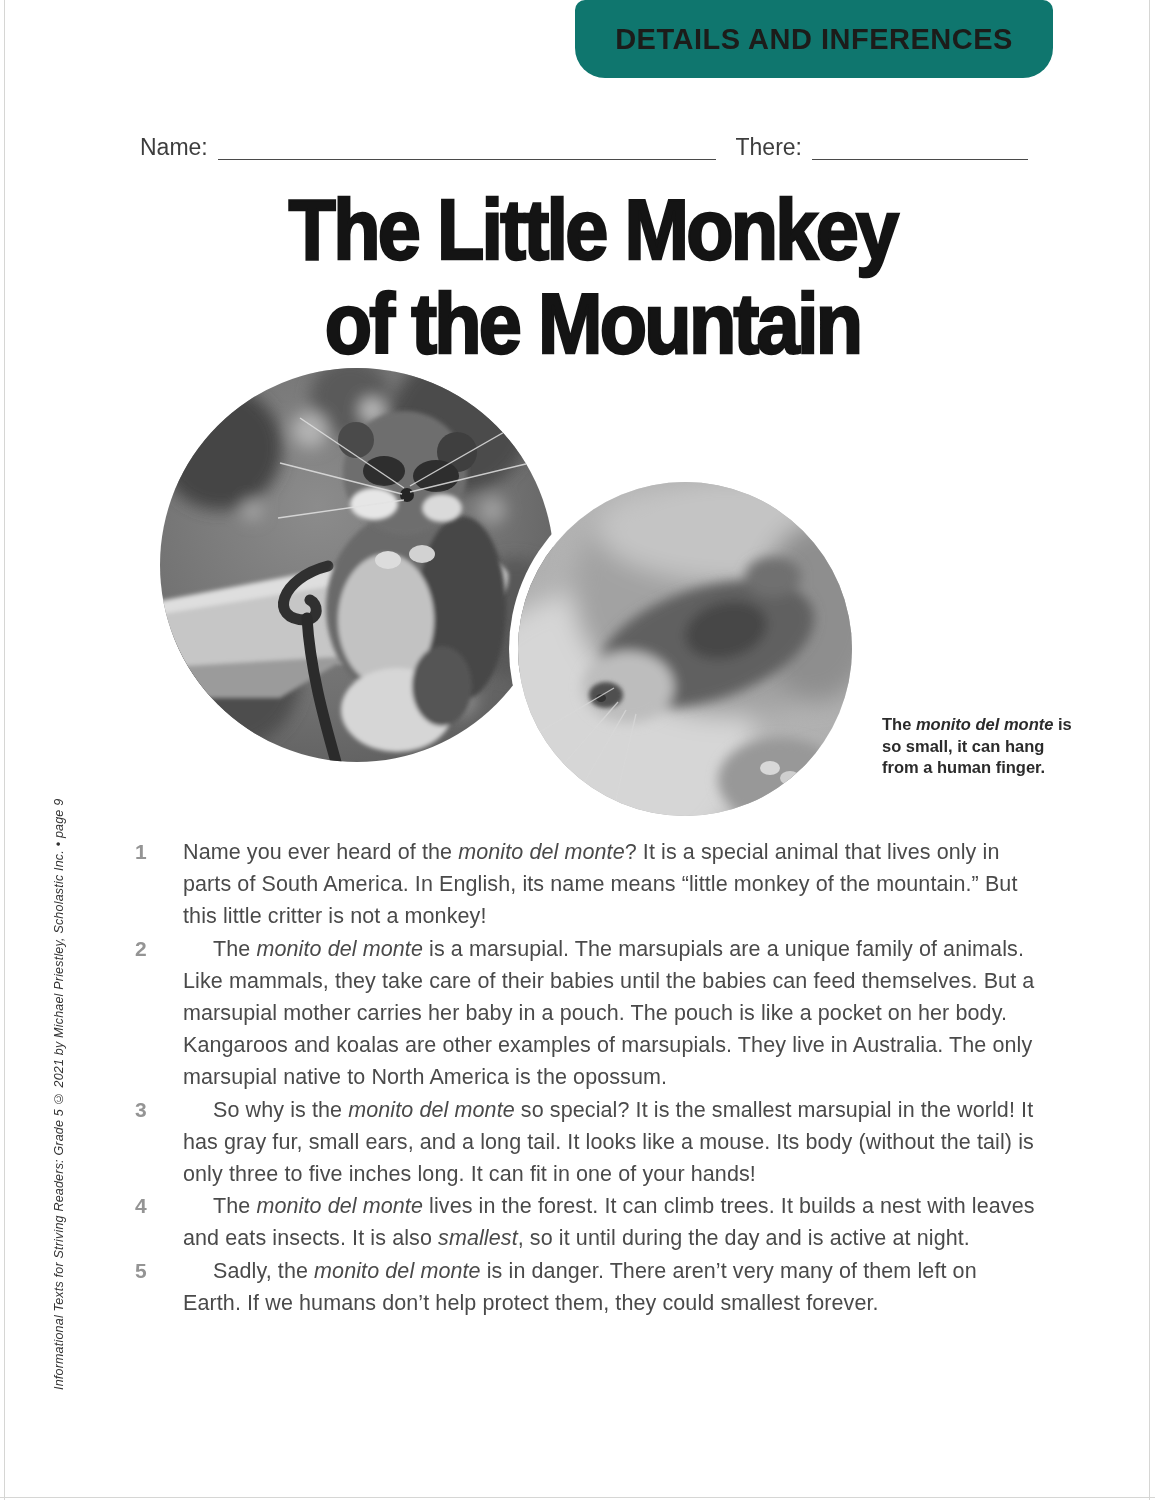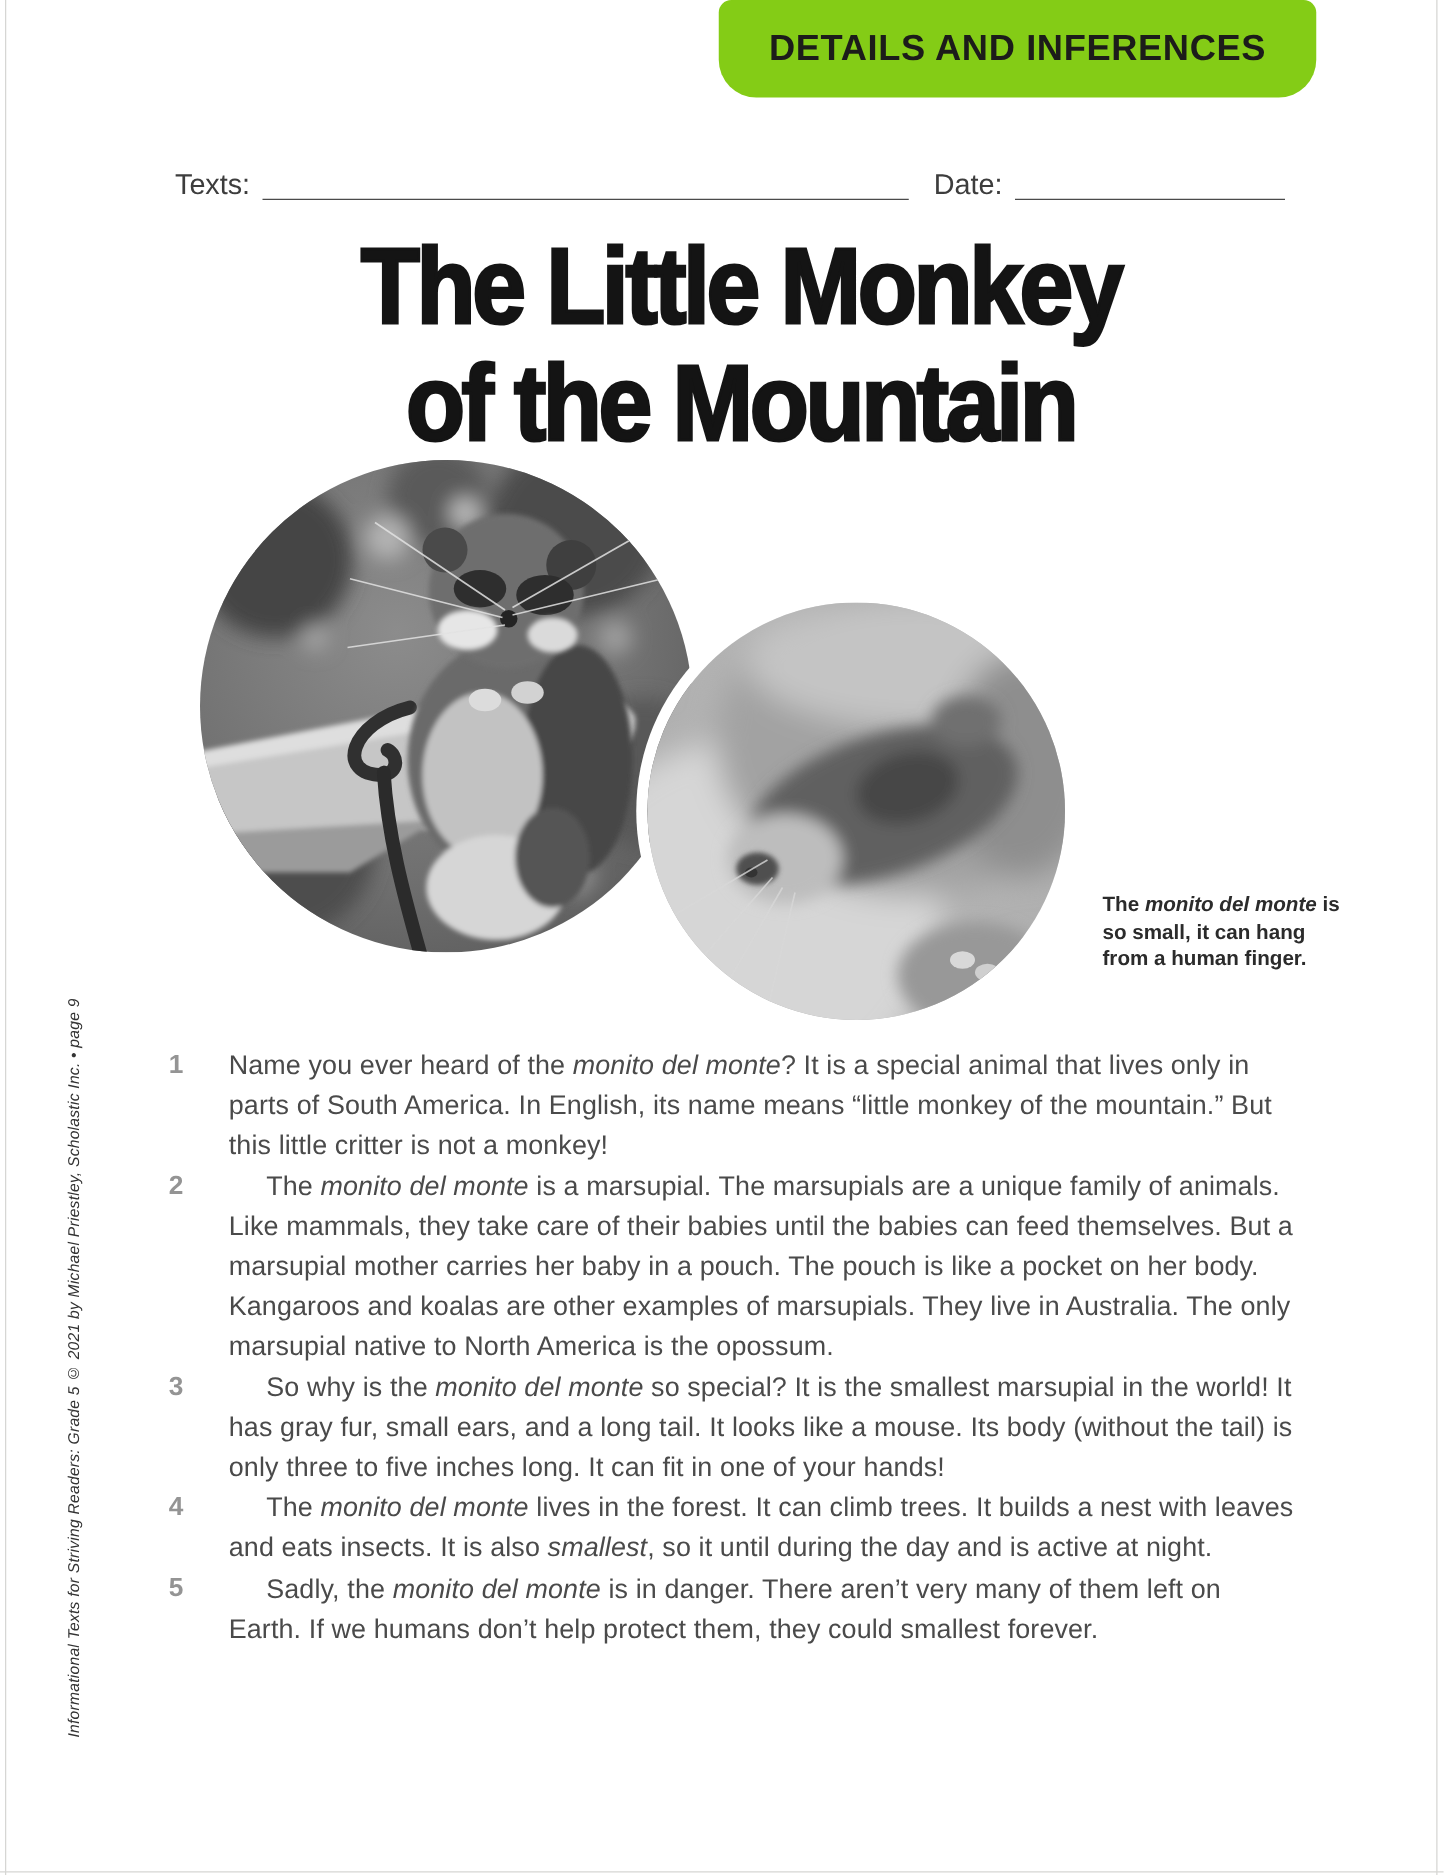--- a/index.html
+++ b/index.html
@@ -8,21 +8,21 @@
     font-family:"Liberation Sans", sans-serif;overflow:hidden;
   }
   .edge-line{position:absolute;background:#d6d6d4;}
   #edge-left{left:4px;top:0;width:1px;height:1500px;}
   #edge-right{left:1149px;top:0;width:1px;height:1500px;}
   #edge-bottom{left:0;top:1497px;width:1155px;height:1px;}
 
   
   .tab{
     position:absolute;left:575px;top:0;width:478px;height:78px;
-    background:#84cc16;border-radius:10px 10px 30px 30px;
+    background:#0f766e;border-radius:10px 10px 30px 30px;
     display:flex;align-items:center;justify-content:center;
     font-weight:bold;font-size:29px;letter-spacing:.5px;color:#1c1c1a;
   }
 
   
   .name-row{
     position:absolute;left:140px;top:130px;width:888px;height:30px;
     display:flex;align-items:flex-end;font-size:23px;color:#3d3d3d;
   }
   .name-row .lbl{padding-right:10px;line-height:26px;}
@@ -77,23 +77,23 @@
 
 <div class="edge-line" id="edge-left"></div>
 <div class="edge-line" id="edge-right"></div>
 <div class="edge-line" id="edge-bottom"></div>
 
 <div class="tab">
   <span>DETAILS AND INFERENCES</span>
 </div>
 
 <div class="name-row">
-  <span class="lbl">Texts:</span>
+  <span class="lbl">Name:</span>
   <span class="blank-line" id="name-line"></span>
-  <span class="lbl">Date:</span>
+  <span class="lbl">There:</span>
   <span class="blank-line" id="date-line"></span>
 </div>
 
 <div class="title">
   <span class="tline">The Little Monkey</span>
   <span class="tline">of the Mountain</span>
 </div>
 
 <div class="photo" id="photo1">
   <svg width="394" height="394" viewBox="0 0 394 394">

